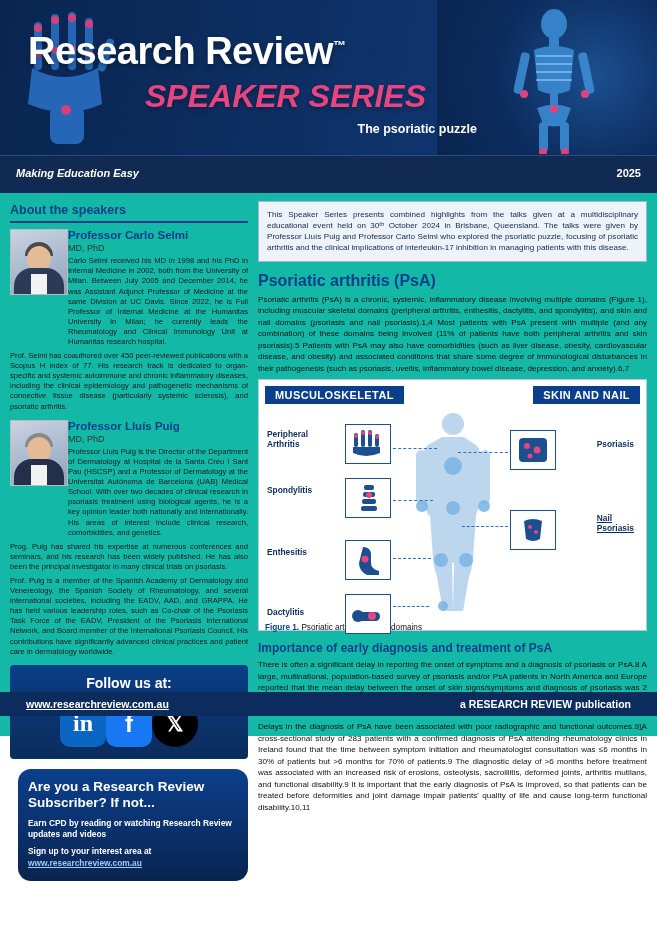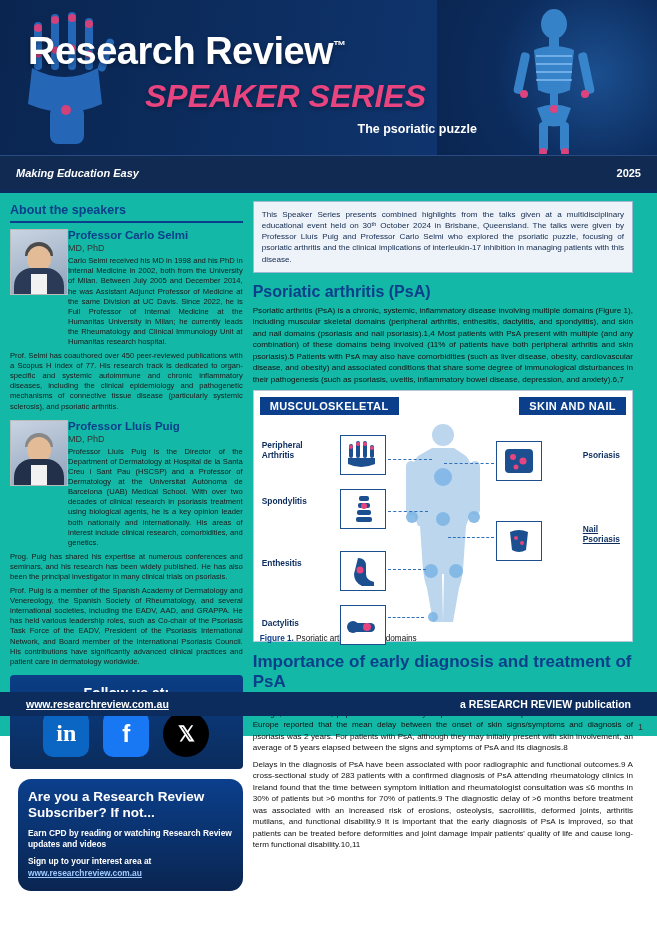--- a/index.html
+++ b/index.html
@@ -76,21 +76,21 @@
     padding: 17px 16px;
     border-top: 1px solid #2a4b82;
   }
   .header-bar .left { color:#fff; font-size: 11px; font-weight:bold; font-style: italic;}
   .header-bar .right { color:#fff; font-size: 11px; font-weight:bold; }
   .thin-rule { height:3px; background:#0b2c5c; }
 
   
   .content {
     display: flex;
-    padding: 8px 24px 0 10px;
+    padding: 8px 10px 0 10px;
     gap: 10px;
     height: 740px;
   }
   .col-left { width: 238px; }
   .col-right { width: 389px; }
 
   .sec-title {
     color:#0b3f8c;
     font-size: 12.5px;
     font-weight: bold;
@@ -136,21 +136,21 @@
 
   
   .follow {
     margin-top: 6px;
     background: linear-gradient(180deg,#0a3e86,#0b2c5c);
     border-radius: 4px;
     padding: 10px 8px 12px 8px;
     text-align:center;
   }
   .follow-title { color:#fff; font-size: 14px; font-weight:bold; margin-bottom:10px; }
-  .social-row { display:flex; justify-content:center; gap: 14px; }
+  .social-row { display:flex; justify-content:center; gap: 0; }
   .soc {
     width: 46px; height: 46px; border-radius: 10px;
     display:flex; align-items:center; justify-content:center;
     font-weight:bold; font-size: 24px; color:#fff;
   }
   .soc.li { background:#0a66c2; font-family:"Liberation Serif",serif; }
   .soc.fb { background:#1877f2; }
   .soc.x  { background:#000; border-radius:50%; font-size:21px;}
 
   .subs {
@@ -176,21 +176,21 @@
     line-height: 1.38;
     text-align: justify;
     color:#10284c;
   }
   h2.art {
     color:#0b3f8c;
     font-size: 16px;
     margin: 10px 0 4px 0;
     font-weight: bold;
   }
-  h2.art.small { font-size: 17px; }
+  h2.art.small { font-size: 12px; }
   .body-text {
     font-size: 8.1px; line-height: 1.42; text-align: justify; color:#111;
   }
   .body-text p { margin: 0 0 5px 0; }
 
   
   .figure {
     border:1px solid #b9c7dc;
     background:#fff;
     margin-top: 4px;

